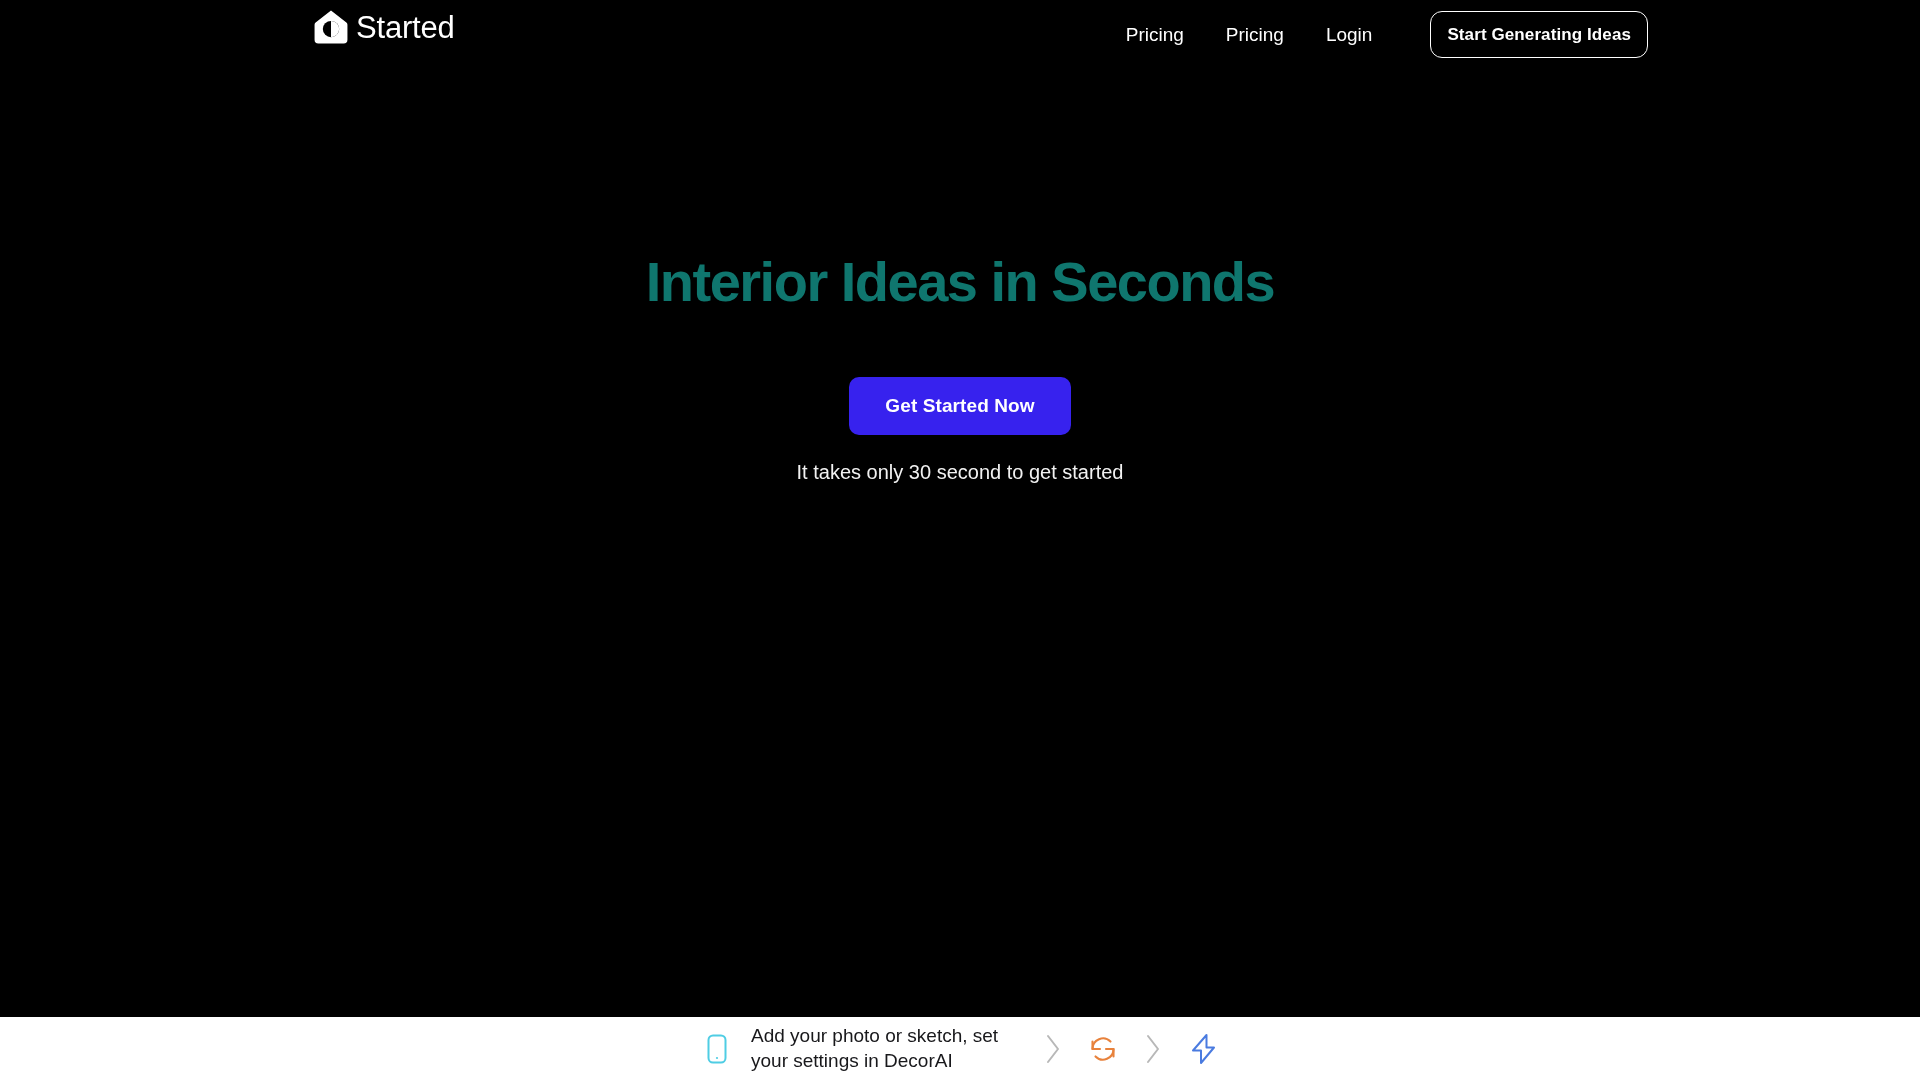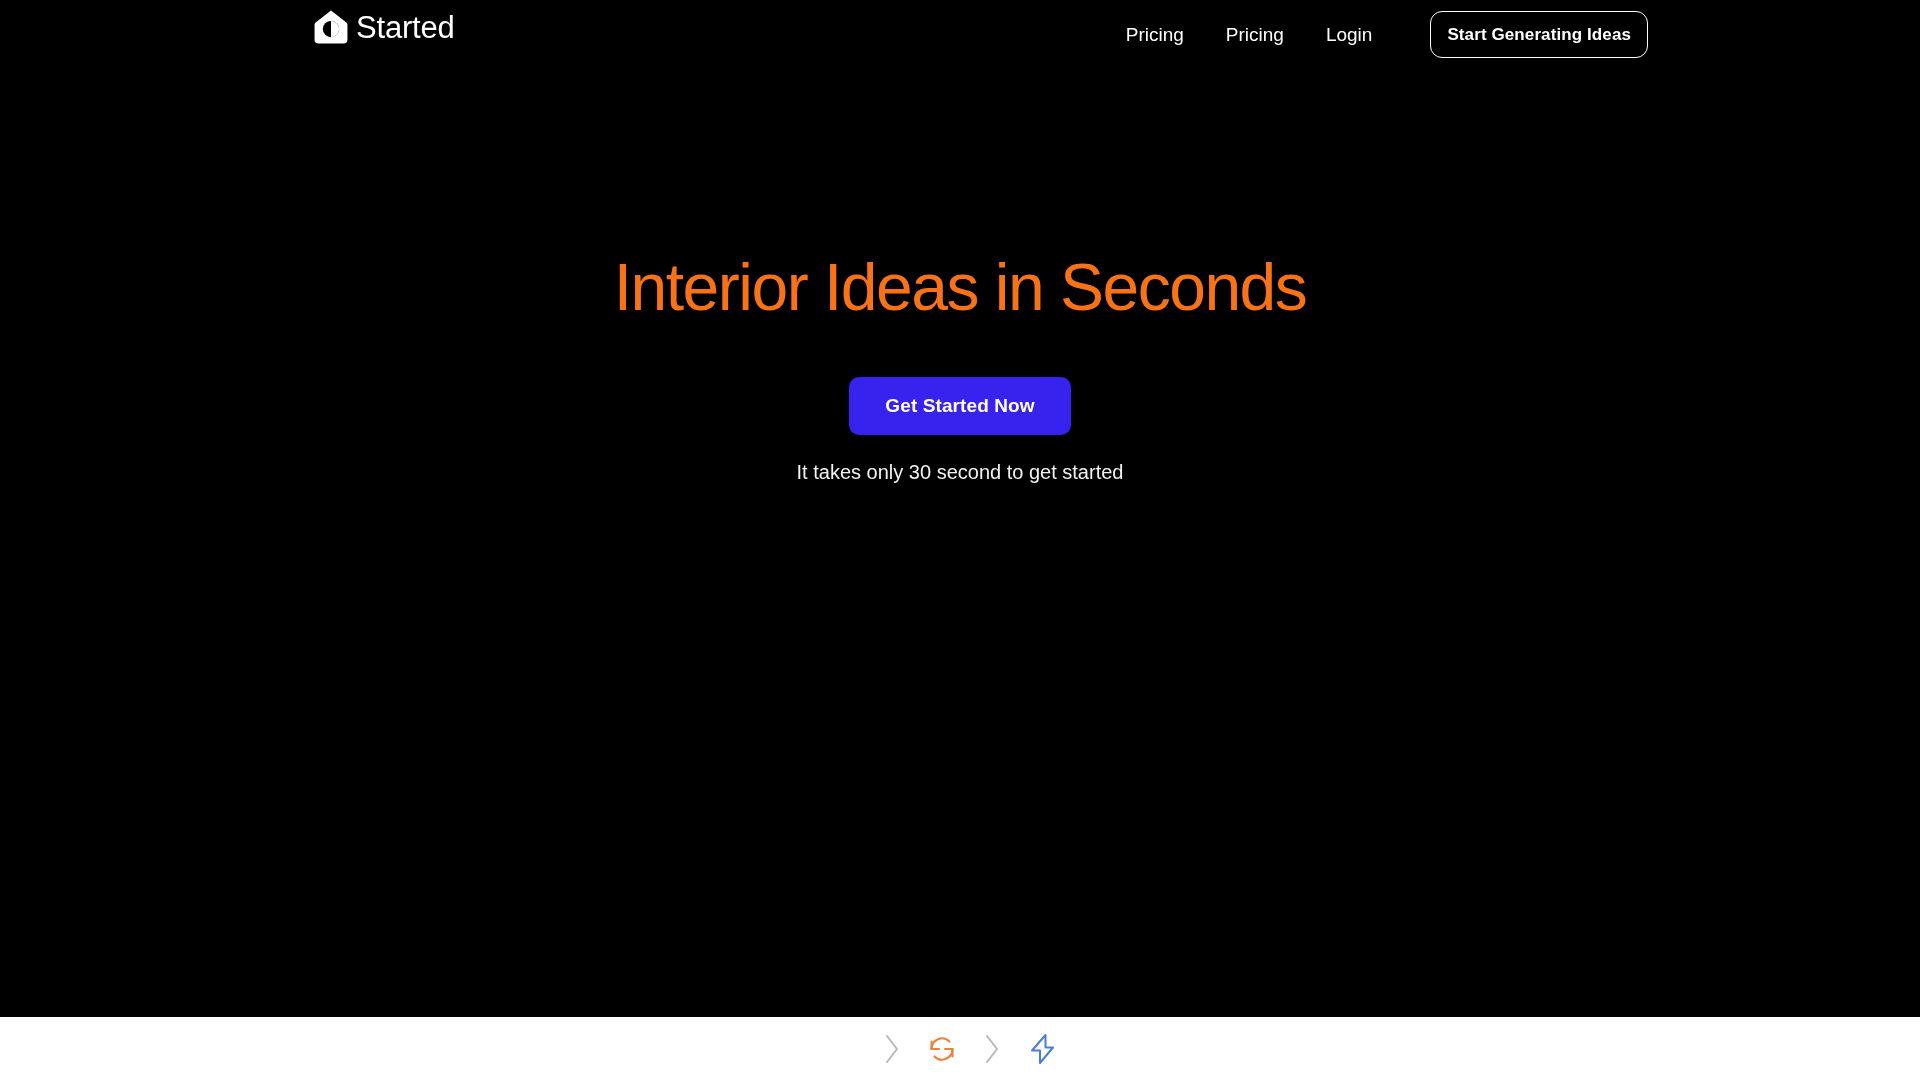--- a/index.html
+++ b/index.html
@@ -103,24 +103,24 @@
     position: relative;
     width: 100%;
   }
 
   .hero-title {
     position: absolute;
     top: 185px;
     left: 0;
     width: 100%;
     text-align: center;
-    color: #f97316;
-    font-size: 66px;
+    color: #0f766e;
+    font-size: 56px;
     line-height: 1.05;
-    font-weight: 400;
+    font-weight: 700;
     letter-spacing: -1.5px;
     white-space: nowrap;
   }
 
   .hero-cta-wrap {
     position: absolute;
     top: 309px;
     left: 0;
     width: 100%;
     display: flex;
@@ -232,20 +232,27 @@
 
     <div class="hero-cta-wrap">
       <button class="hero-cta">Get Started Now</button>
     </div>
 
     <p class="hero-note">It takes only 30 second to get started</p>
   </main>
 
   <footer class="steps-bar">
 
+    <div class="step">
+      <svg class="step-icon" viewBox="0 0 36 36">
+        <rect x="9.5" y="4.5" width="17" height="27" rx="4.5" ry="4.5" fill="none" stroke="#4FCDE4" stroke-width="2"></rect>
+        <circle cx="18" cy="27" r="1.1" fill="#4FCDE4"></circle>
+      </svg>
+      <span class="step-text">Add your photo or sketch, set your settings in DecorAI</span>
+    </div>
 
     <div class="step-sep">
       <svg width="20" height="34" viewBox="0 0 20 34">
         <path d="M5 4 L15 17 L5 30" fill="none" stroke="#b8b8b8" stroke-width="2" stroke-linecap="round" stroke-linejoin="round"></path>
       </svg>
     </div>
 
     <div class="step">
       <svg class="step-icon" viewBox="0 0 36 36">
         <g fill="none" stroke="#E8823C" stroke-width="2.1" stroke-linecap="round" stroke-linejoin="round">

